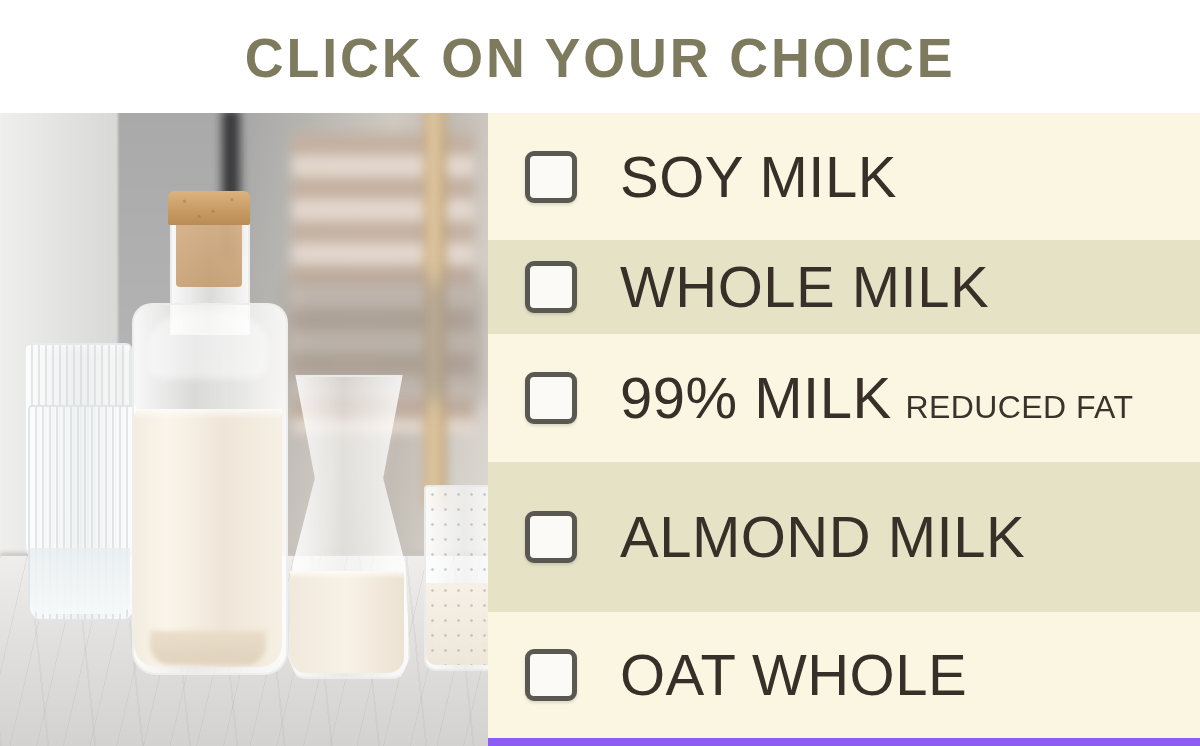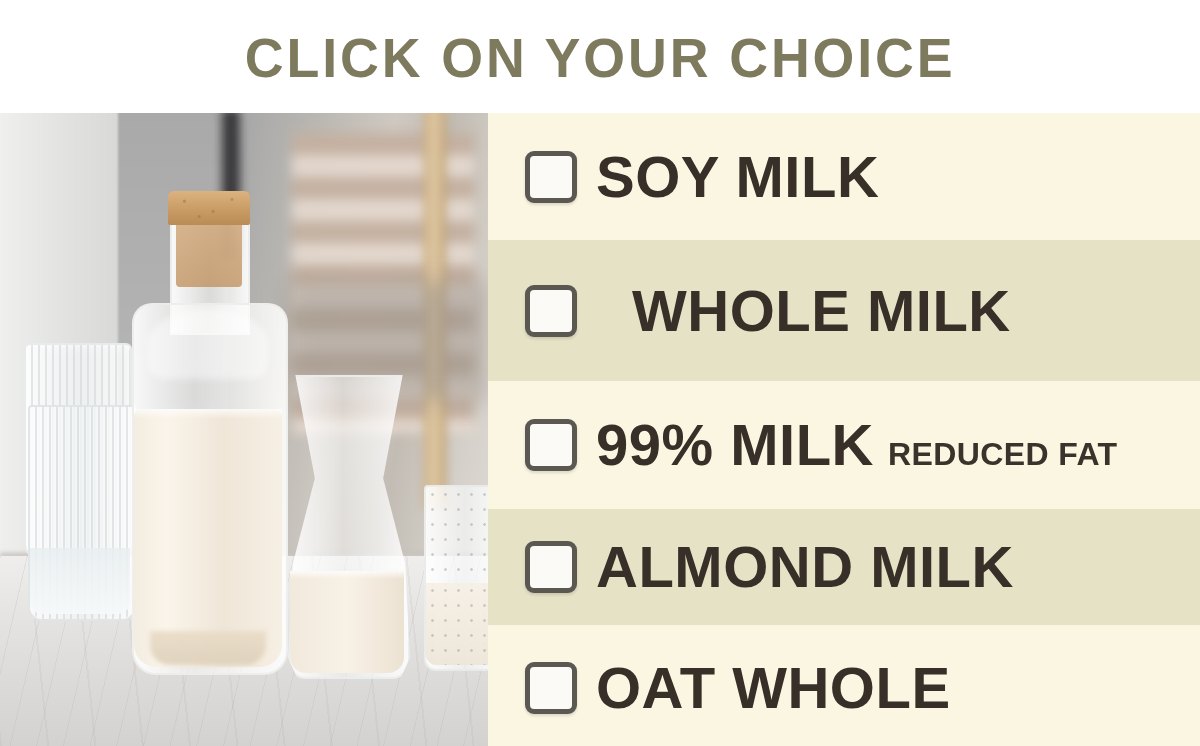--- a/index.html
+++ b/index.html
@@ -331,24 +331,24 @@
     flex: 0 0 auto;
     width: 52px;
     height: 52px;
     box-sizing: border-box;
     border: 5px solid #5b5751;
     border-radius: 9px;
     background: #fbfaf6;
     box-shadow: 0 2px 3px rgba(0,0,0,.12);
   }
   .option-label {
-    margin-left: 19px;
+    margin-left: 43px;
     color: #372f28;
     font-family: "Liberation Sans", sans-serif;
-    font-weight: bold;
+    font-weight: normal;
     font-size: 58px;
     letter-spacing: 0.5px;
     line-height: 1;
     white-space: nowrap;
     display: flex;
     align-items: baseline;
   }
   .option-sub {
     font-size: 32px;
     letter-spacing: 0.4px;
@@ -404,36 +404,36 @@
 
     <div class="options">
 
       <div class="option-row light" style="height:127px;">
         <div class="checkbox"></div>
         <div class="option-label">
           <span>SOY MILK</span>
         </div>
       </div>
 
-      <div class="option-row dark" style="height:141px;gap:36px;">
+      <div class="option-row dark" style="height:94px;">
         <div class="checkbox"></div>
         <div class="option-label">
           <span>WHOLE MILK</span>
         </div>
       </div>
 
       <div class="option-row light" style="height:128px;">
         <div class="checkbox"></div>
         <div class="option-label">
           <span>99% MILK</span>
           <span class="option-sub">REDUCED FAT</span>
         </div>
       </div>
 
-      <div class="option-row dark" style="height:116px;">
+      <div class="option-row dark" style="height:150px;">
         <div class="checkbox"></div>
         <div class="option-label">
           <span>ALMOND MILK</span>
         </div>
       </div>
 
       <div class="option-row light" style="height:126px;">
         <div class="checkbox"></div>
         <div class="option-label">
           <span>OAT WHOLE</span>

